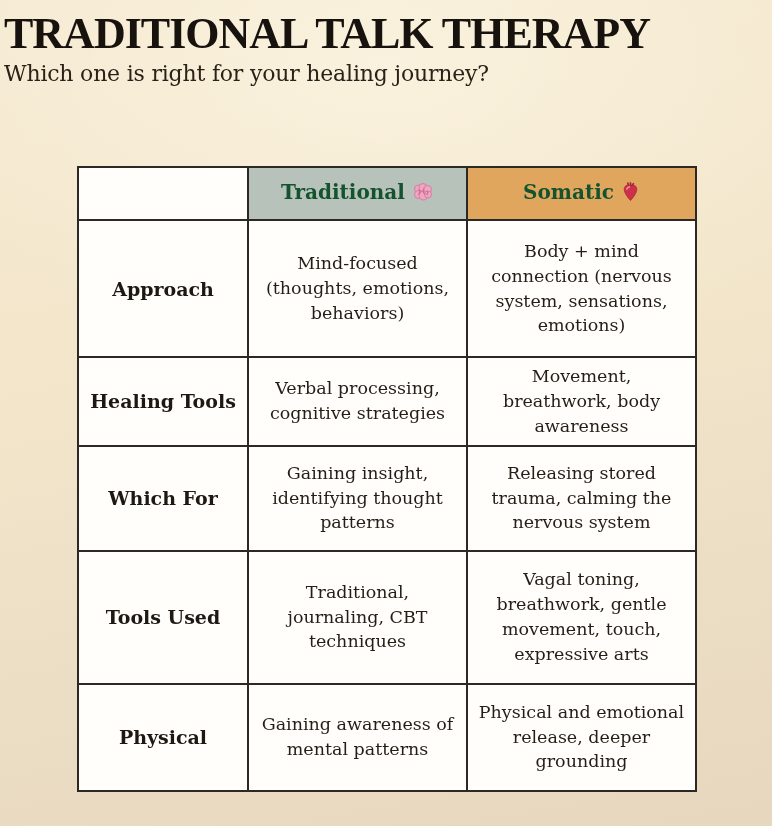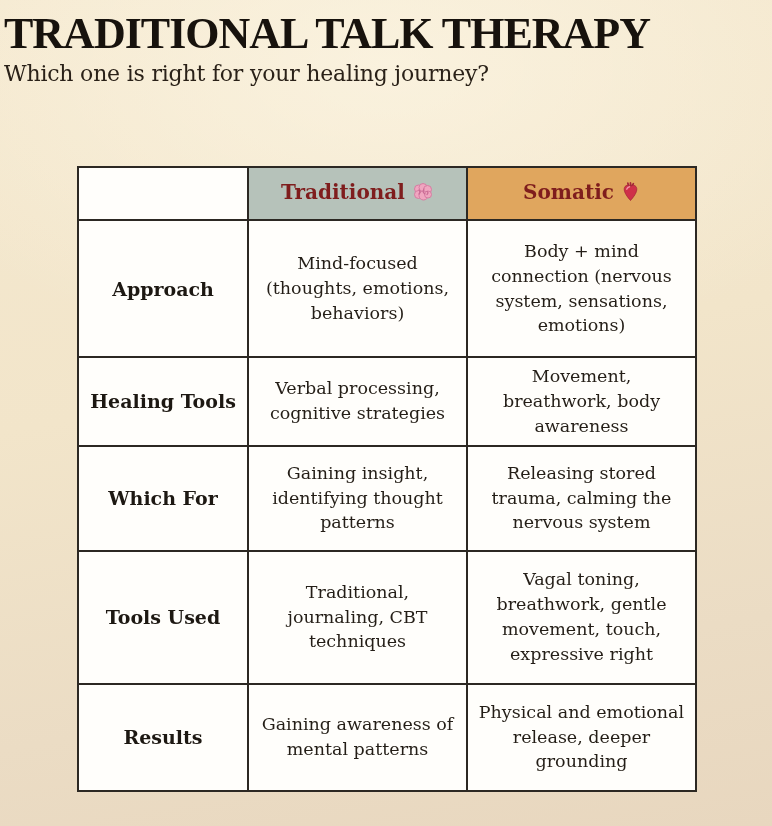--- a/index.html
+++ b/index.html
@@ -85,21 +85,21 @@
     border: 2px solid #2c2823;
     text-align: center;
     vertical-align: middle;
     padding: 6px 10px;
     background: #fffefb;
   }
   th.col-header {
     font-family: "DejaVu Serif", serif;
     font-weight: 700;
     font-size: 20px;
-    color: #7f1d1d;
+    color: #14532d;
     white-space: nowrap;
   }
   th.corner { background: #fffefb; }
   td.row-label {
     font-family: "DejaVu Serif", serif;
     font-weight: 700;
     font-size: 19px;
     color: #1d1812;
     margin-left: 28px;
   }
@@ -162,23 +162,23 @@
       <td class="cell-text">Movement, breathwork, body awareness</td>
     </tr>
     <tr style="height:105px">
       <td class="row-label">Which For</td>
       <td class="cell-text">Gaining insight, identifying thought patterns</td>
       <td class="cell-text">Releasing stored trauma, calming the nervous system</td>
     </tr>
     <tr style="height:133px">
       <td class="row-label">Tools Used</td>
       <td class="cell-text">Traditional, journaling, CBT techniques</td>
-      <td class="cell-text">Vagal toning, breathwork, gentle movement, touch, expressive right</td>
+      <td class="cell-text">Vagal toning, breathwork, gentle movement, touch, expressive arts</td>
     </tr>
     <tr style="height:107px">
-      <td class="row-label">Results</td>
+      <td class="row-label">Physical</td>
       <td class="cell-text">Gaining awareness of mental patterns</td>
       <td class="cell-text">Physical and emotional release, deeper grounding</td>
     </tr>
   </tbody>
     </table>
 
 </div>
 
 </body></html>

